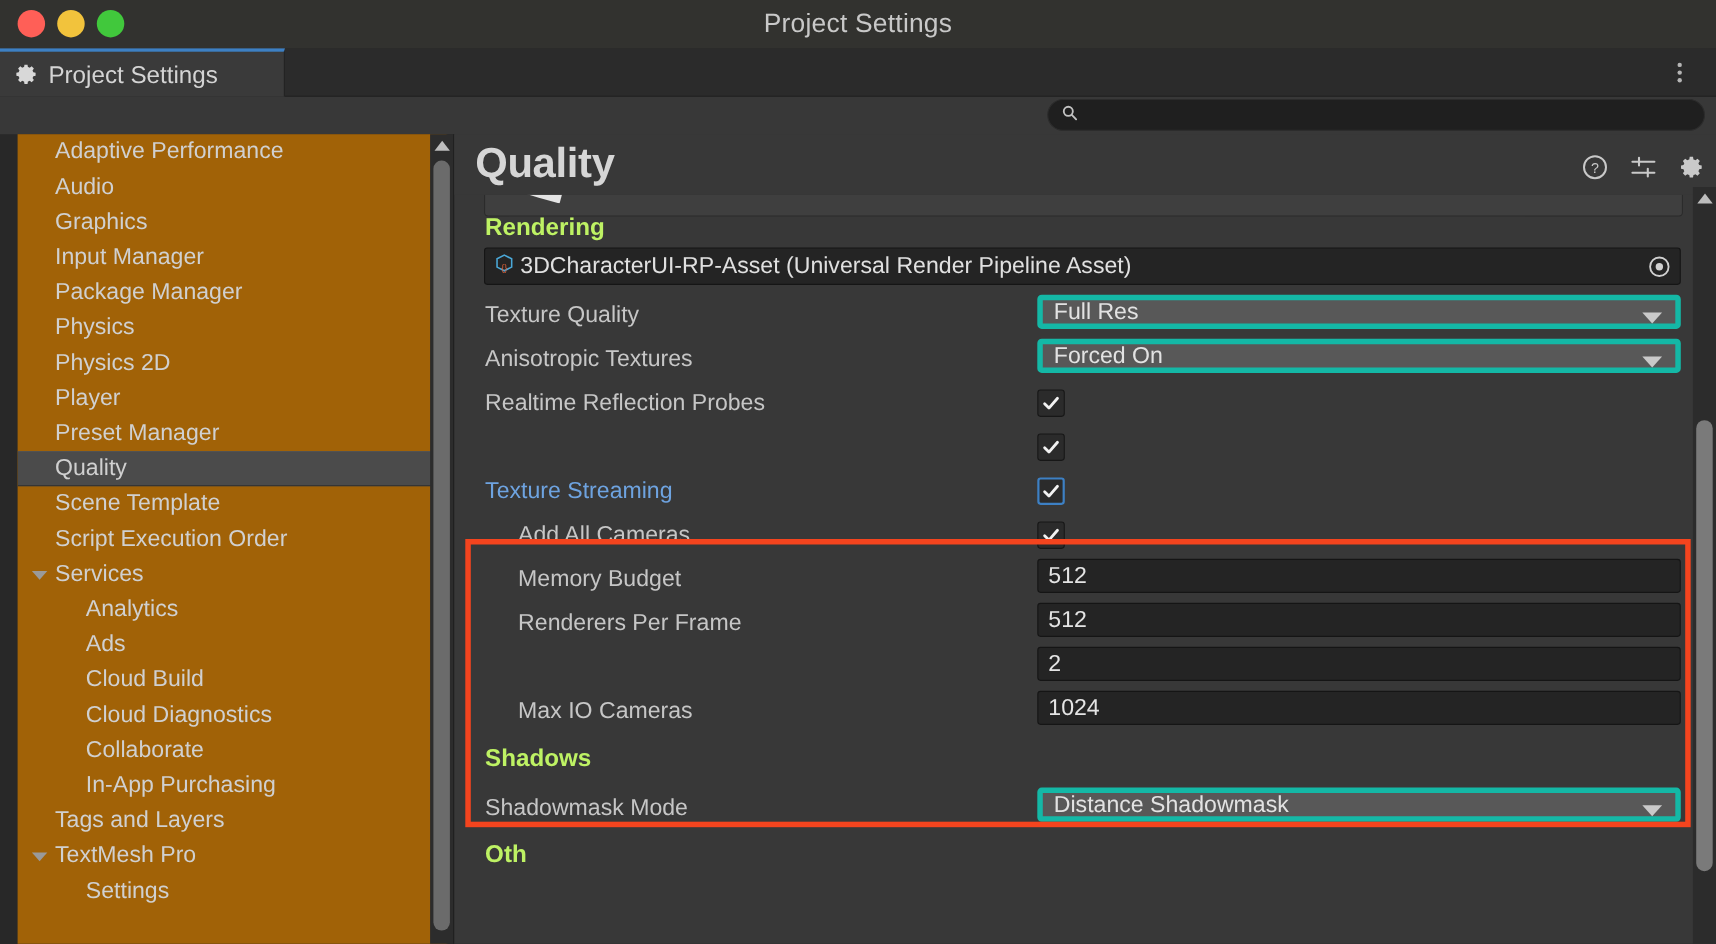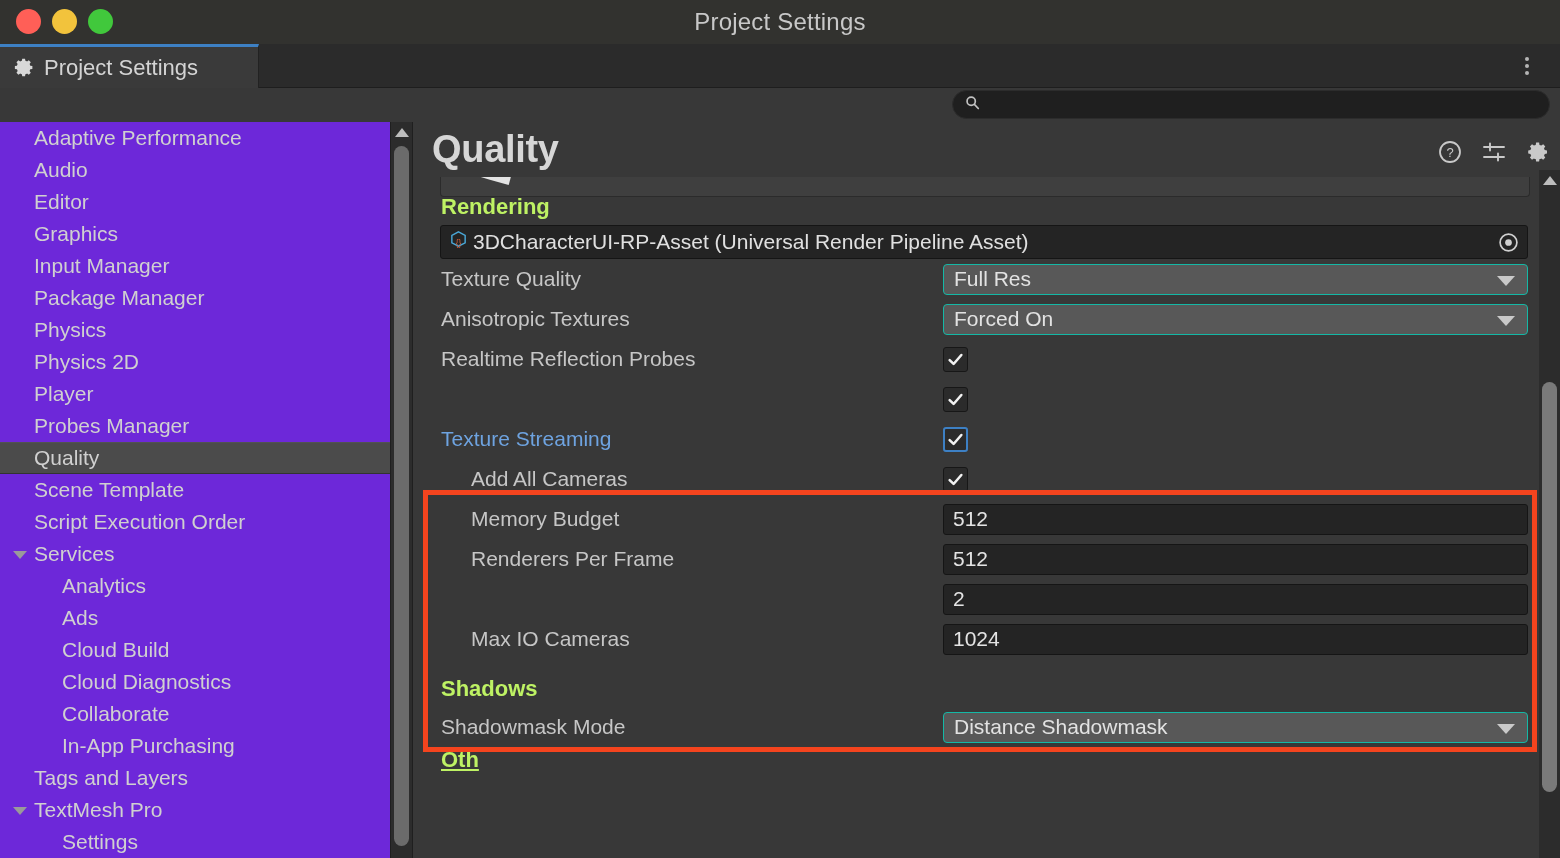--- a/index.html
+++ b/index.html
@@ -63,22 +63,22 @@
   #search-field .search-svg { width: 15px; height: 15px; }
   #search-input {
     flex: 1; background: transparent; border: none; outline: none;
     color: #cfcfcf; font-size: 15px; font-family: "Liberation Sans", sans-serif;
     height: 100%;
   }
   #search-input::placeholder { color: #6d6d6d; }
 
   
   #sidebar {
-    position: absolute; left: 0; top: 122px; width: 391px; height: 736px;
-    background: #6d28d9;
+    position: absolute; left: 16px; top: 122px; width: 391px; height: 736px;
+    background: #a16207;
     border-right: 1px solid #1f1f1f;
     overflow: hidden;
   }
   .side-item {
     height: 32px; display: flex; align-items: center;
     color: #d0d0d0; font-size: 21px; white-space: nowrap;
     padding-left: 34px; cursor: pointer; position: relative;
   }
   .side-item.indent { padding-left: 62px; }
   .side-item.selected { background: #4b4b4b; border-top: 1px solid #525252; border-bottom: 1px solid #333; }
@@ -136,31 +136,31 @@
     position: absolute; left: 32px; top: -18px; width: 42px; height: 26px;
     background: #e4e4e4;
     clip-path: polygon(0% 60%, 30% 0%, 100% 10%, 85% 100%, 40% 80%);
   }
 
   .section-header {
     color: #bef264; font-size: 22px; font-weight: bold;
     padding-left: 28px;
   }
   .prop-row {
-    height: 40px; display: flex; align-items: center; position: relative;
+    height: 40px; display: flex; align-items: flex-end; position: relative;
   }
   .prop-label {
     color: #c6c6c6; font-size: 21px; padding-left: 28px; white-space: nowrap;
   }
   .prop-label.sub { padding-left: 58px; }
   .prop-label.blue { color: #6ea3e0; }
   .field-col { position: absolute; left: 530px; width: 585px; }
 
   .dropdown {
-    height: 31px; background: #585858; border: 1px solid #14b8a6; border-radius: 4px;
+    height: 31px; background: #585858; border: 5px solid #14b8a6; border-radius: 4px;
     display: flex; align-items: center; padding-left: 10px;
     color: #e2e2e2; font-size: 21px; position: relative; cursor: pointer;
   }
   .dropdown .caret {
     position: absolute; right: 12px; top: 11px;
     width: 0; height: 0;
     border-left: 9px solid transparent; border-right: 9px solid transparent;
     border-top: 10px solid #c9c9c9;
   }
   .numfield {
@@ -250,42 +250,39 @@
 </div>
 
 <div id="sidebar">
     <div class="side-item">
       <span>Adaptive Performance</span>
     </div>
     <div class="side-item">
       <span>Audio</span>
     </div>
     <div class="side-item">
-      <span>Editor</span>
-    </div>
-    <div class="side-item">
       <span>Graphics</span>
     </div>
     <div class="side-item">
       <span>Input Manager</span>
     </div>
     <div class="side-item">
       <span>Package Manager</span>
     </div>
     <div class="side-item">
       <span>Physics</span>
     </div>
     <div class="side-item">
       <span>Physics 2D</span>
     </div>
     <div class="side-item">
       <span>Player</span>
     </div>
     <div class="side-item">
-      <span>Probes Manager</span>
+      <span>Preset Manager</span>
     </div>
     <div class="side-item selected">
       <span>Quality</span>
     </div>
     <div class="side-item">
       <span>Scene Template</span>
     </div>
     <div class="side-item">
       <span>Script Execution Order</span>
     </div>
@@ -464,21 +461,21 @@
         <div class="section-header" style="margin-top: 17px; margin-bottom: 5px;">Shadows</div>
         <div class="prop-row">
           <div class="prop-label">Shadowmask Mode</div>
           <div class="field-col">
             <div class="dropdown">
               <span>Distance Shadowmask</span>
               <span class="caret"></span>
             </div>
           </div>
         </div>
-        <div class="section-header" style=" text-decoration: underline;">Oth</div>
+        <div class="section-header" style="margin-top: 17px;">Oth</div>
       </div>
   </div>
 </div>
 
 <div id="highlight-box"></div>
 
 <div id="main-scrollbar">
   <div id="main-scroll-up"></div>
   <div id="main-scroll-thumb"></div>
 </div>

